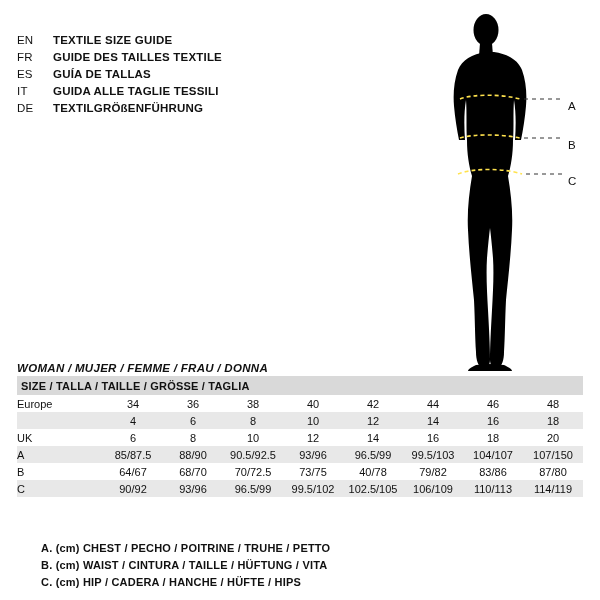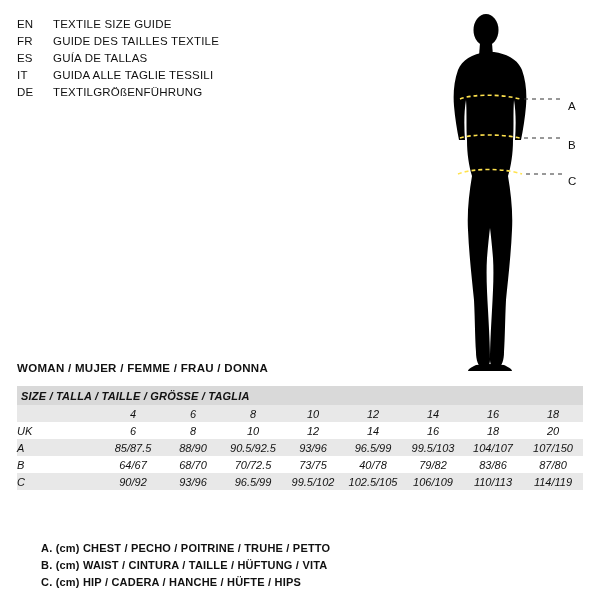--- a/index.html
+++ b/index.html
@@ -32,26 +32,28 @@
     display: flex;
     align-items: baseline;
     height: 17px;
     line-height: 17px;
   }
   .lang-code {
     width: 36px;
     font-size: 11.5px;
     letter-spacing: 0.2px;
     color: #111;
+    margin-top: 16px;
   }
   .lang-title {
     font-size: 11.5px;
     letter-spacing: 0.2px;
     color: #111;
     white-space: nowrap;
+    font-weight: bold;
   }
 
   
   .figure-wrap {
     position: absolute;
     left: 420px;
     top: 8px;
     width: 175px;
     height: 365px;
   }
@@ -67,31 +69,31 @@
 
   
   .woman-line {
     position: absolute;
     left: 17px;
     top: 362px;
     font-size: 11.5px;
     font-weight: bold;
     letter-spacing: 0.3px;
     color: #111;
+    font-style: italic;
   }
 
   table.size-table {
     position: absolute;
     left: 17px;
-    top: 386px;
+    top: 376px;
     width: 566px;
     border-collapse: collapse;
     font-size: 11px;
     color: #111;
-    font-style: italic;
   }
   table.size-table td {
     height: 17px;
     padding: 0;
     vertical-align: middle;
   }
   tr.head-row {
     background: #d9d9d9;
   }
   tr.head-row td {
@@ -223,20 +225,31 @@
   </div>
 
   <div class="woman-line">WOMAN / MUJER / FEMME / FRAU / DONNA</div>
 
   <table class="size-table">
     <tbody>
       <tr class="head-row">
         <td colspan="9">SIZE / TALLA / TAILLE / GRÖSSE / TAGLIA</td>
       </tr>
 
+      <tr class="plain">
+        <td class="label-cell">Europe</td>
+        <td class="val-cell">34</td>
+        <td class="val-cell">36</td>
+        <td class="val-cell">38</td>
+        <td class="val-cell">40</td>
+        <td class="val-cell">42</td>
+        <td class="val-cell">44</td>
+        <td class="val-cell">46</td>
+        <td class="val-cell">48</td>
+      </tr>
 
 
       <tr class="shaded">
         <td class="label-cell"></td>
         <td class="val-cell">4</td>
         <td class="val-cell">6</td>
         <td class="val-cell">8</td>
         <td class="val-cell">10</td>
         <td class="val-cell">12</td>
         <td class="val-cell">14</td>

